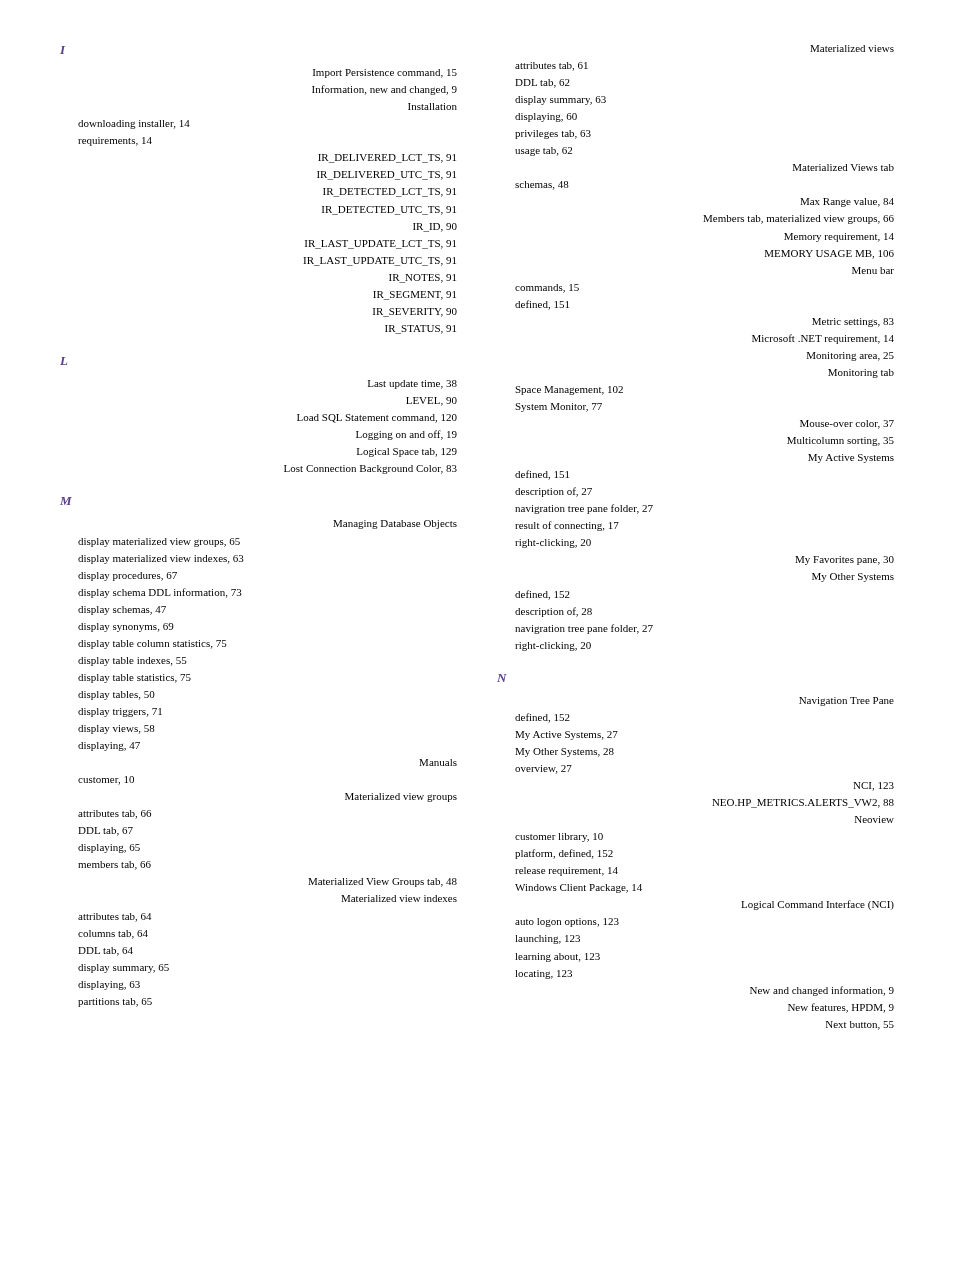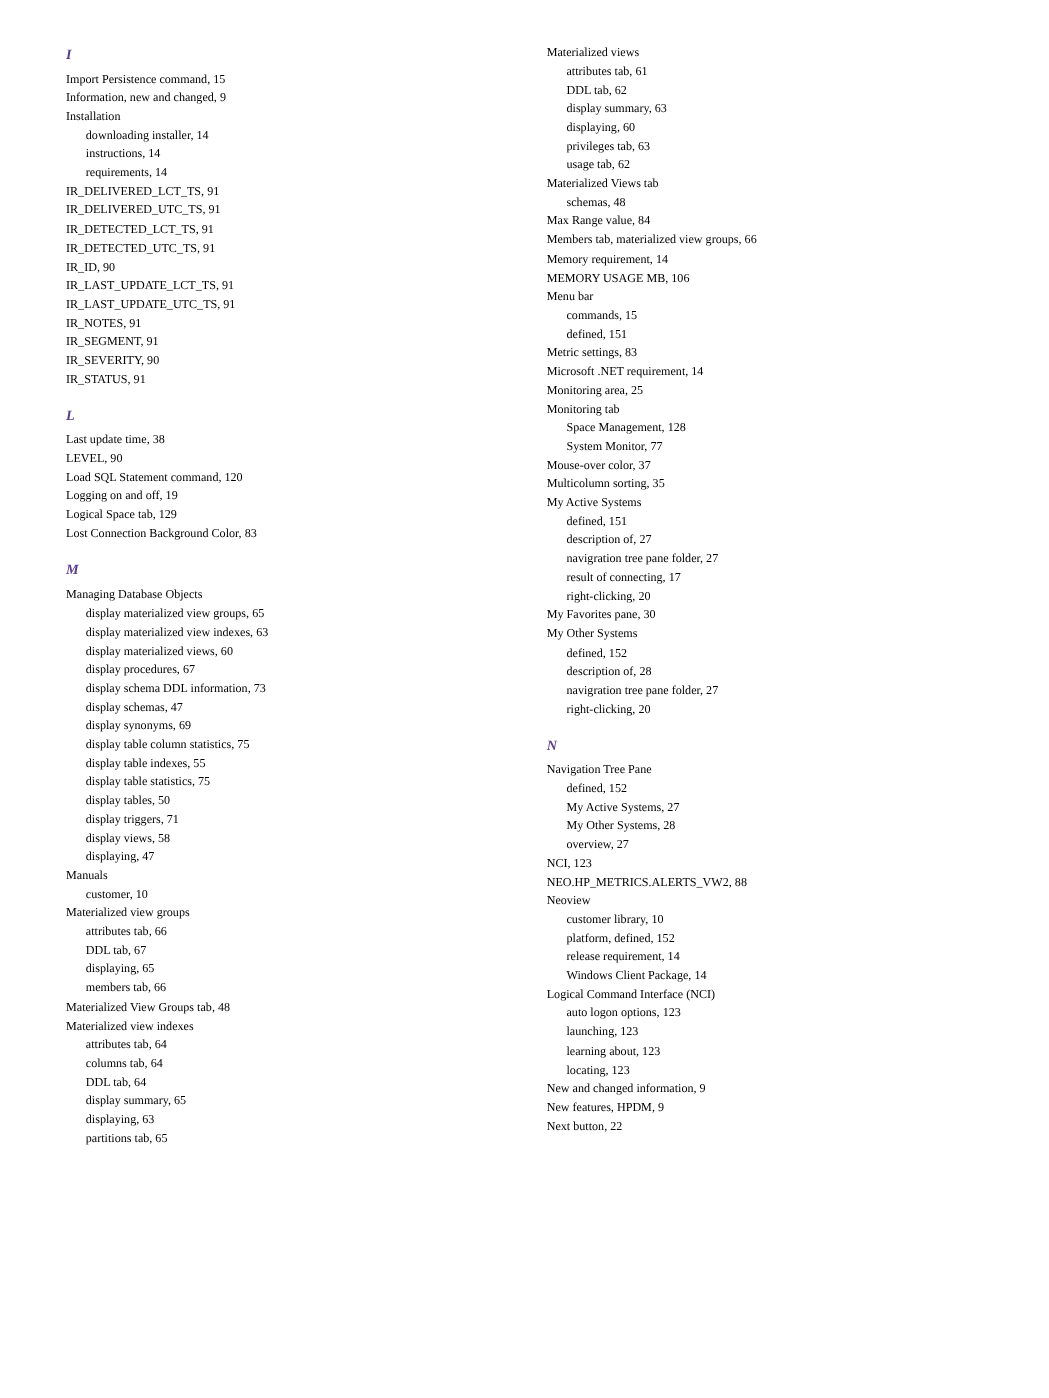--- a/index.html
+++ b/index.html
@@ -27,20 +27,21 @@
       font-style: italic;
       font-weight: bold;
       margin-bottom: 4px;
       margin-top: 14px;
     }
     .section-letter:first-child {
       margin-top: 0;
     }
     .entry-main {
       display: block;
+      text-align: right;
     }
     .entry-sub1 {
       display: block;
       padding-left: 18px;
     }
     .page-number {
       position: absolute;
       bottom: 30px;
       right: 60px;
       font-size: 11px;
@@ -55,21 +56,20 @@
 
 <div class="page-wrapper">
   <div class="page-container">
 
     <div class="column" id="left-col">
         <div class="section-letter">I</div>
         <span class="entry-main">Import Persistence command, 15</span>
         <span class="entry-main">Information, new and changed, 9</span>
         <span class="entry-main">Installation</span>
         <span class="entry-sub1">downloading installer, 14</span>
-        <span class="entry-sub1">instructions, 14</span>
         <span class="entry-sub1">requirements, 14</span>
         <span class="entry-main">IR_DELIVERED_LCT_TS, 91</span>
         <span class="entry-main">IR_DELIVERED_UTC_TS, 91</span>
         <span class="entry-main">IR_DETECTED_LCT_TS, 91</span>
         <span class="entry-main">IR_DETECTED_UTC_TS, 91</span>
         <span class="entry-main">IR_ID, 90</span>
         <span class="entry-main">IR_LAST_UPDATE_LCT_TS, 91</span>
         <span class="entry-main">IR_LAST_UPDATE_UTC_TS, 91</span>
         <span class="entry-main">IR_NOTES, 91</span>
         <span class="entry-main">IR_SEGMENT, 91</span>
@@ -79,21 +79,20 @@
         <span class="entry-main">Last update time, 38</span>
         <span class="entry-main">LEVEL, 90</span>
         <span class="entry-main">Load SQL Statement command, 120</span>
         <span class="entry-main">Logging on and off, 19</span>
         <span class="entry-main">Logical Space tab, 129</span>
         <span class="entry-main">Lost Connection Background Color, 83</span>
         <div class="section-letter">M</div>
         <span class="entry-main">Managing Database Objects</span>
         <span class="entry-sub1">display materialized view groups, 65</span>
         <span class="entry-sub1">display materialized view indexes, 63</span>
-        <span class="entry-sub1">display materialized views, 60</span>
         <span class="entry-sub1">display procedures, 67</span>
         <span class="entry-sub1">display schema DDL information, 73</span>
         <span class="entry-sub1">display schemas, 47</span>
         <span class="entry-sub1">display synonyms, 69</span>
         <span class="entry-sub1">display table column statistics, 75</span>
         <span class="entry-sub1">display table indexes, 55</span>
         <span class="entry-sub1">display table statistics, 75</span>
         <span class="entry-sub1">display tables, 50</span>
         <span class="entry-sub1">display triggers, 71</span>
         <span class="entry-sub1">display views, 58</span>
@@ -129,21 +128,21 @@
         <span class="entry-main">Members tab, materialized view groups, 66</span>
         <span class="entry-main">Memory requirement, 14</span>
         <span class="entry-main">MEMORY USAGE MB, 106</span>
         <span class="entry-main">Menu bar</span>
         <span class="entry-sub1">commands, 15</span>
         <span class="entry-sub1">defined, 151</span>
         <span class="entry-main">Metric settings, 83</span>
         <span class="entry-main">Microsoft .NET requirement, 14</span>
         <span class="entry-main">Monitoring area, 25</span>
         <span class="entry-main">Monitoring tab</span>
-        <span class="entry-sub1">Space Management, 128</span>
+        <span class="entry-sub1">Space Management, 102</span>
         <span class="entry-sub1">System Monitor, 77</span>
         <span class="entry-main">Mouse-over color, 37</span>
         <span class="entry-main">Multicolumn sorting, 35</span>
         <span class="entry-main">My Active Systems</span>
         <span class="entry-sub1">defined, 151</span>
         <span class="entry-sub1">description of, 27</span>
         <span class="entry-sub1">navigration tree pane folder, 27</span>
         <span class="entry-sub1">result of connecting, 17</span>
         <span class="entry-sub1">right-clicking, 20</span>
         <span class="entry-main">My Favorites pane, 30</span>
@@ -165,17 +164,17 @@
         <span class="entry-sub1">platform, defined, 152</span>
         <span class="entry-sub1">release requirement, 14</span>
         <span class="entry-sub1">Windows Client Package, 14</span>
         <span class="entry-main">Logical Command Interface (NCI)</span>
         <span class="entry-sub1">auto logon options, 123</span>
         <span class="entry-sub1">launching, 123</span>
         <span class="entry-sub1">learning about, 123</span>
         <span class="entry-sub1">locating, 123</span>
         <span class="entry-main">New and changed information, 9</span>
         <span class="entry-main">New features, HPDM, 9</span>
-        <span class="entry-main">Next button, 22</span>
+        <span class="entry-main">Next button, 55</span>
       </div>
   </div>
   <div class="page-number">155</div>
 </div>
 
 </body></html>

